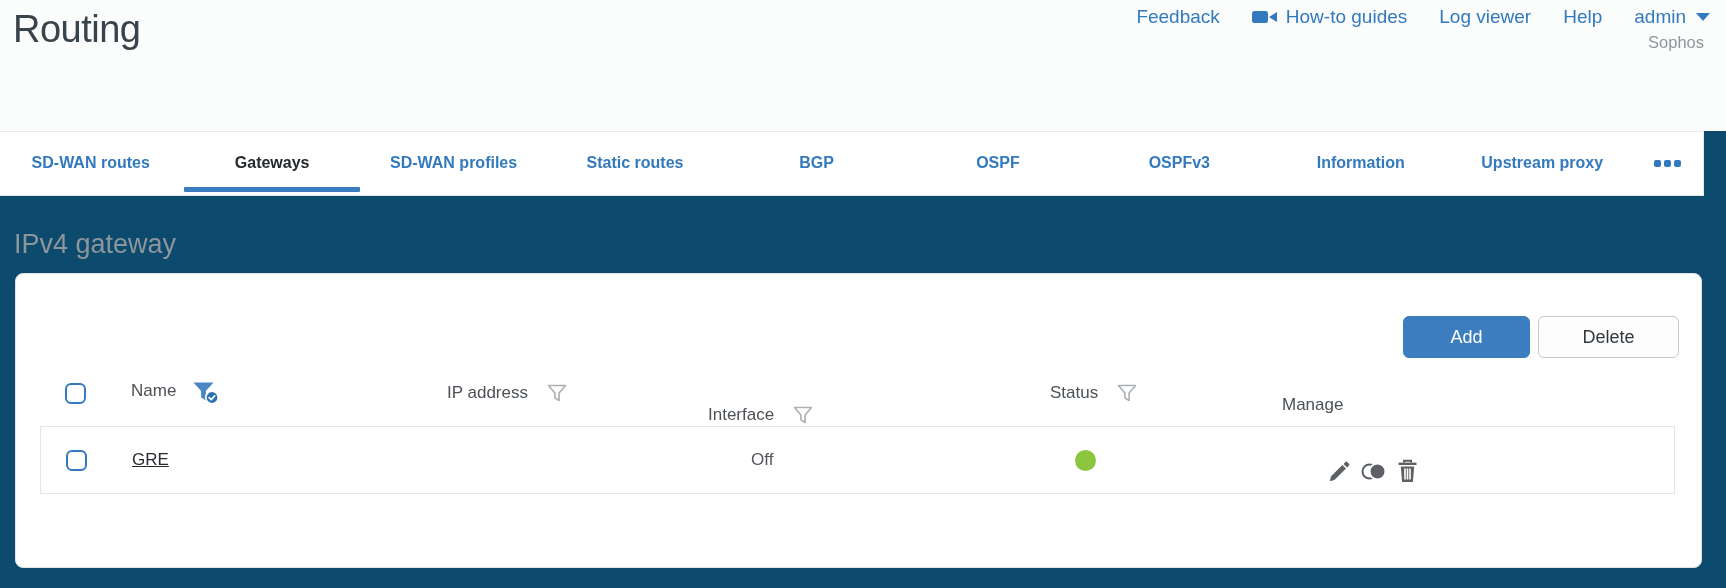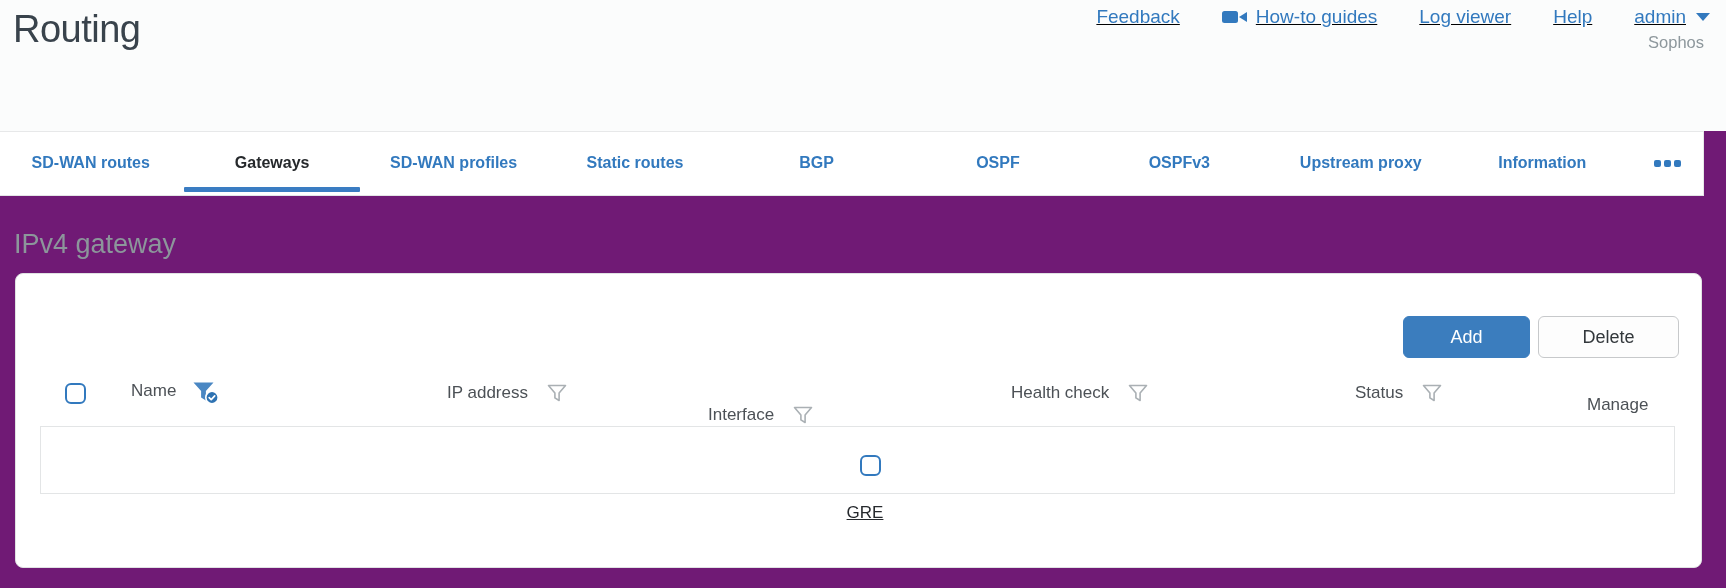--- a/index.html
+++ b/index.html
@@ -1,23 +1,23 @@
 <!DOCTYPE html>
 <html><head>
 <meta charset="utf-8">
 <style>
   * { margin:0; padding:0; box-sizing:border-box; }
   html,body { background:#f4f5f6; }
   body { font-family:"Liberation Sans", sans-serif; }
-  .viewport { position:relative; width:1726px; height:588px; overflow:hidden; background:#701a75; }
+  .viewport { position:relative; width:1726px; height:588px; overflow:hidden; background:#0c4a6e; }
 
   
   .top-header { position:absolute; left:0; top:0; width:1726px; height:131px; background:#fbfcfc; }
   .page-title { position:absolute; left:13px; top:0; font-size:38px; line-height:58px; color:#39434c; font-weight:400; letter-spacing:-0.5px; }
-  .top-nav { position:absolute; top:0; right:16px; height:34px; display:flex; align-items:center; gap:42px;text-decoration:underline; }
+  .top-nav { position:absolute; top:0; right:16px; height:34px; display:flex; align-items:center; gap:32px; }
   .top-link { color:#3279be; font-size:19px; text-decoration:none; display:flex; align-items:center; gap:8px; cursor:pointer; white-space:nowrap; }
   .caret-down { width:0; height:0; border-left:7px solid transparent; border-right:7px solid transparent; border-top:8px solid #3279be; margin-left:2px; }
   .brand { position:absolute; top:31px; right:22px; font-size:16.5px; line-height:22px; color:#8d979c; }
 
   
   .tab-strip { position:absolute; left:0; top:131px; width:1704px; height:65px; background:#ffffff;
                border-top:1px solid #e7e8e9; border-bottom:1px solid #e3e5e6; border-right:1px solid #e7e8e9;
                display:flex; align-items:stretch; }
   .tab { flex:1 1 0; text-align:center; line-height:62px; font-size:16px; font-weight:700; color:#3279be; cursor:pointer; position:relative; white-space:nowrap; }
   .tab.active { color:#26292c; }
@@ -31,21 +31,21 @@
 
   .card { position:absolute; left:15px; top:273px; width:1687px; height:295px; background:#ffffff;
           border:1px solid #e0e2e3; border-radius:8px; }
   .toolbar { position:absolute; top:42px; right:22px; display:flex; gap:8px; }
   .btn { height:42px; border-radius:6px; font-size:18px; font-family:"Liberation Sans", sans-serif; cursor:pointer; }
   .btn-add { width:127px; background:#3b7dbe; border:1px solid #3b7dbe; color:#ffffff; }
   .btn-delete { width:141px; background:#fdfdfd; border:1px solid #c7c9cb; color:#33383c; }
 
   .thead { position:absolute; left:24px; top:96px; width:1635px; height:46px; display:flex; align-items:center; }
   .trow  { position:absolute; left:24px; top:152px; width:1635px; height:68px; display:flex; align-items:center;
-           background:#ffffff; border:1px solid #e3e5e6;flex-direction:column; }
+           background:#ffffff; border:1px solid #e3e5e6; }
   .col-check { flex:0 0 76px; display:flex; align-items:center; }
   .col-name { flex:0 0 331px; padding-left:15px; display:flex; align-items:flex-start; }
   .col-ip { flex:0 0 261px; display:flex; align-items:center; }
   .col-if { flex:0 0 303px; display:flex; align-items:flex-start;margin-top:45px; }
   .col-health { flex:0 0 305px; display:flex; align-items:center; }
   .col-status { flex:0 0 232px; display:flex; align-items:center; }
   .col-status.hdr { padding-left:39px; }
   .col-status.body { padding-left:19px; }
   .col-manage { flex:1 1 auto; padding-left:39px; display:flex; align-items:center; gap:9px;margin-top:23px; }
 
@@ -94,22 +94,22 @@
   </div>
 
   <div class="tab-strip">
     <div class="tab">SD-WAN routes</div>
     <div class="tab active">Gateways</div>
     <div class="tab">SD-WAN profiles</div>
     <div class="tab">Static routes</div>
     <div class="tab">BGP</div>
     <div class="tab">OSPF</div>
     <div class="tab">OSPFv3</div>
+    <div class="tab">Information</div>
     <div class="tab">Upstream proxy</div>
-    <div class="tab">Information</div>
     <div class="tab-more">
       <span class="dots">
           <span></span>
           <span></span>
           <span></span>
         </span>
     </div>
   </div>
 
   <div class="section-heading">IPv4 gateway</div>
@@ -144,28 +144,20 @@
         </span>
       </div>
       <div class="col-if">
         <span class="hdr-label">Interface</span>
         <span class="funnel">
           <svg width="22" height="21" viewBox="0 0 22 21">
               <path d="M2.5 2.5 h17 l-6.4 7.6 v7.4 l-4.2 -2.6 v-4.8 z" fill="none" stroke="#aab0b4" stroke-width="1.6" stroke-linejoin="round"></path>
             </svg>
         </span>
       </div>
-      <div class="col-health">
-        <span class="hdr-label">Health check</span>
-        <span class="funnel">
-          <svg width="22" height="21" viewBox="0 0 22 21">
-              <path d="M2.5 2.5 h17 l-6.4 7.6 v7.4 l-4.2 -2.6 v-4.8 z" fill="none" stroke="#aab0b4" stroke-width="1.6" stroke-linejoin="round"></path>
-            </svg>
-        </span>
-      </div>
       <div class="col-status hdr">
         <span class="hdr-label">Status</span>
         <span class="funnel">
           <svg width="22" height="21" viewBox="0 0 22 21">
               <path d="M2.5 2.5 h17 l-6.4 7.6 v7.4 l-4.2 -2.6 v-4.8 z" fill="none" stroke="#aab0b4" stroke-width="1.6" stroke-linejoin="round"></path>
             </svg>
         </span>
       </div>
       <div class="col-manage">
         <span class="hdr-label">Manage</span>

